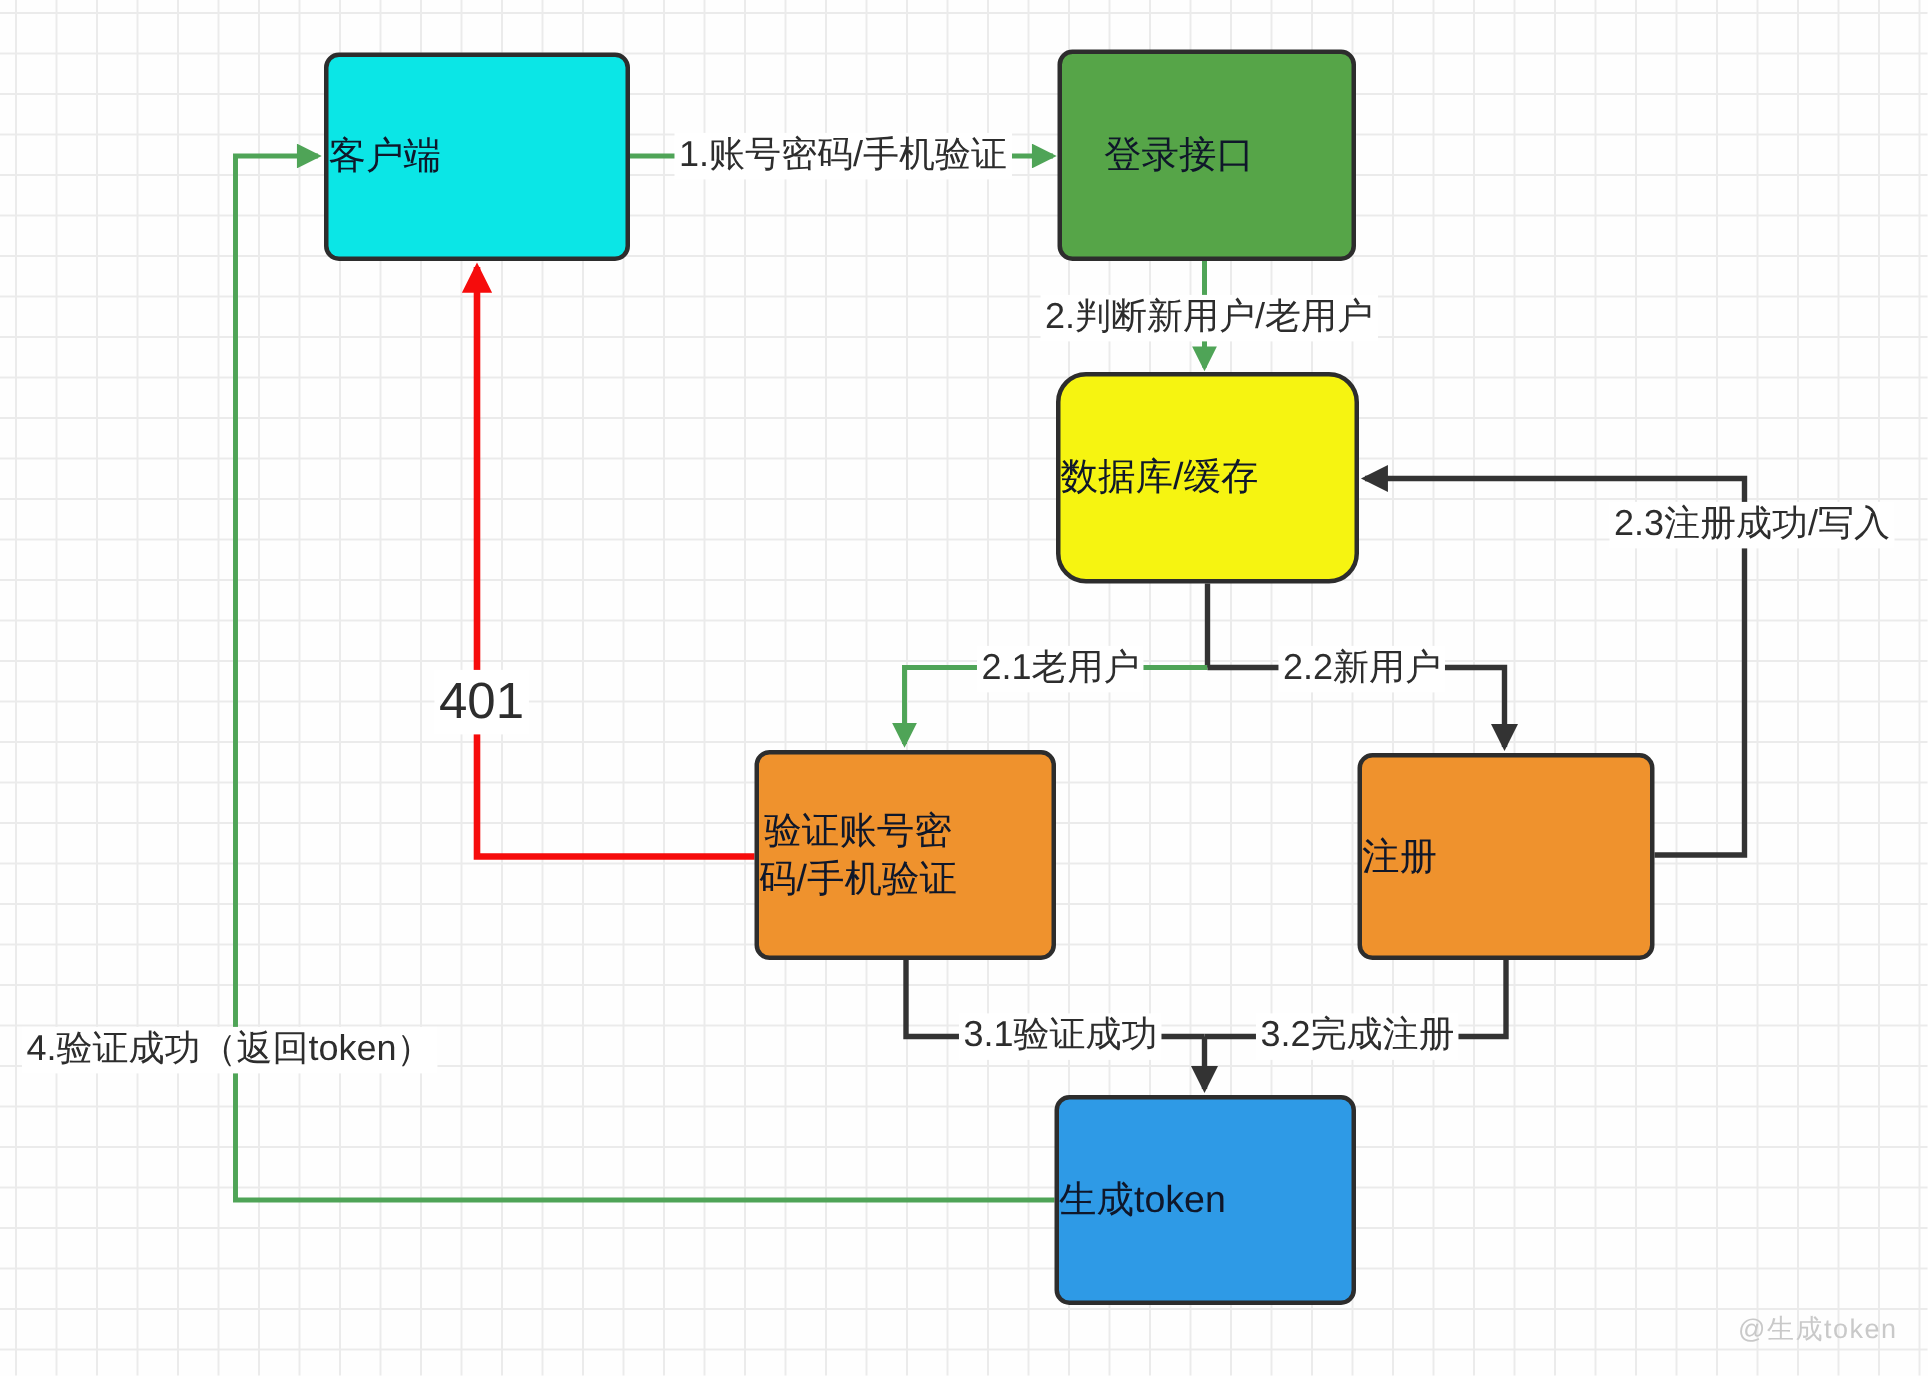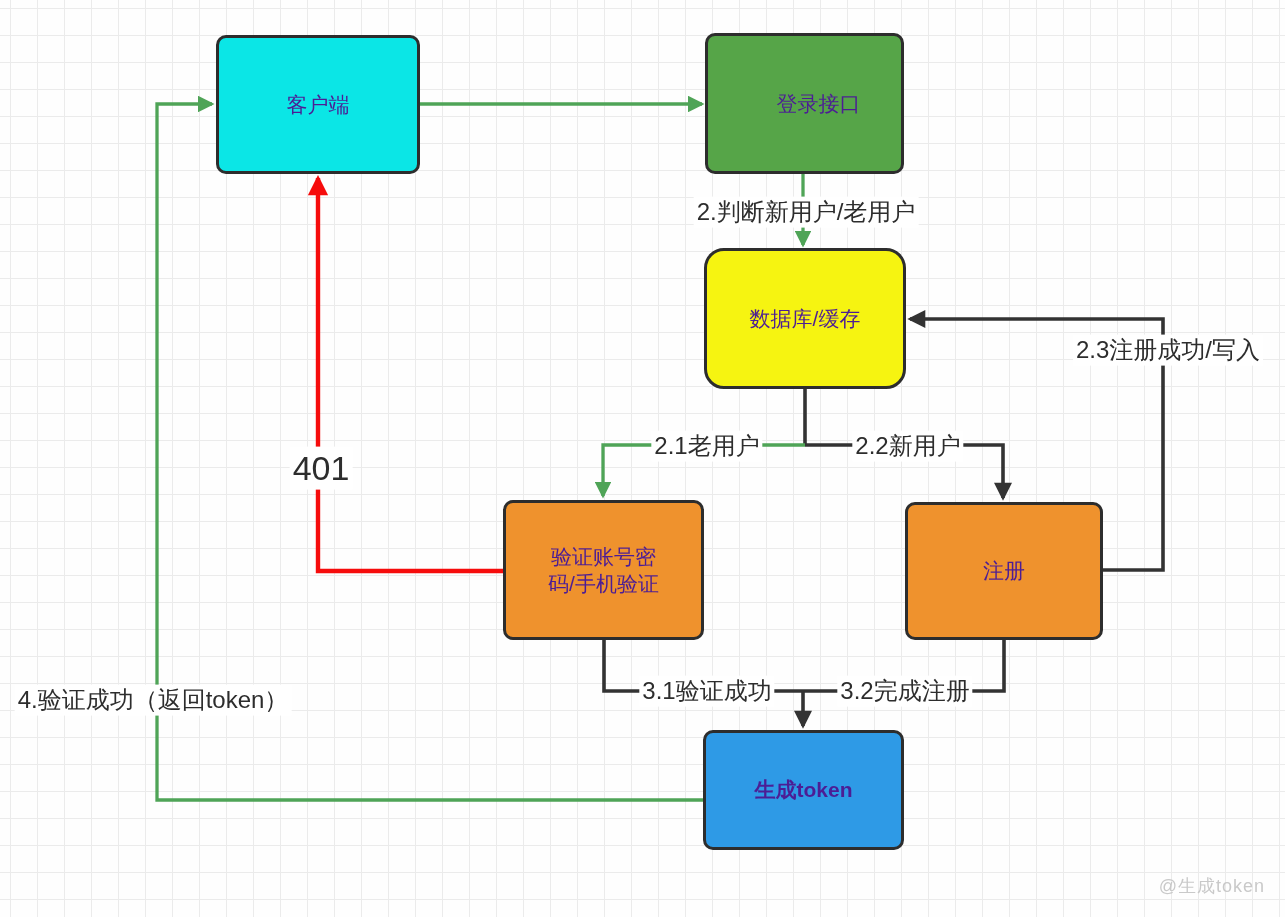--- a/index.html
+++ b/index.html
@@ -30,34 +30,34 @@
   .mg{fill:var(--edge-green);} .mk{fill:var(--edge-black);} .mr{fill:var(--edge-red);}
   .edge-label{
     position:absolute;z-index:2;transform:translate(-50%,-50%);
     background:#fff;color:var(--label-text);
     font-size:24px;line-height:1.2;white-space:nowrap;padding:1px 3px;
   }
   .edge-label.code{font-size:34px;}
   .node{
     position:absolute;z-index:3;box-sizing:border-box;
     border:3px solid var(--node-border);border-radius:10px;
-    display:flex;align-items:center;justify-content:center;text-align:center;
-    color:#4c1d95;font-size:21px;line-height:1.3;white-space:pre-line;
+    display:flex;align-items:center;text-align:center;
+    color:#0f172a;font-size:25px;line-height:1.3;white-space:pre-line;
   }
   .node.cyan{background:var(--node-cyan);}
   .node.green{background:var(--node-green);padding-left:28px;}
   .node.yellow{background:var(--node-yellow);border-radius:20px;}
   .node.orange{background:var(--node-orange);}
   .node.blue{background:var(--node-blue);}
   .n-client{left:216px;top:35px;width:204px;height:139px;}
   .n-login{left:705px;top:33px;width:199px;height:141px;}
   .n-db{left:704px;top:248px;width:202px;height:141px;}
   .n-verify{left:503px;top:500px;width:201px;height:140px;}
   .n-register{left:905px;top:502px;width:198px;height:138px;}
-  .n-token{left:703px;top:730px;width:201px;height:120px;font-weight:bold;}
+  .n-token{left:703px;top:730px;width:201px;height:140px;}
   .watermark{
     position:absolute;z-index:2;right:20px;top:874px;
     color:var(--watermark-text);font-size:18px;letter-spacing:1px;
   }
 </style>
 </head>
 <body>
 
 <div class="canvas">
 
@@ -80,20 +80,21 @@
     <path class="edge green" d="M805 445 H603 V496" marker-end="url(#mG)"></path>
     <path class="edge black" d="M805 445 H1003 V498" marker-end="url(#mK)"></path>
     <path class="edge black" d="M1103 570 H1163 V319 H910" marker-end="url(#mK)"></path>
     <path class="edge black" d="M604 640 V691 H803"></path>
     <path class="edge black" d="M1004 640 V691 H803"></path>
     <path class="edge black" d="M803 691 V726" marker-end="url(#mK)"></path>
     <path class="edge green" d="M703 800 H157 V104 H212" marker-end="url(#mG)"></path>
     <path class="edge red" d="M503 571 H318 V178" marker-end="url(#mR)"></path>
   </svg>
 
+  <div class="edge-label" style="left:562px;top:104px;">1.账号密码/手机验证</div>
   <div class="edge-label" style="left:806px;top:212px;">2.判断新用户/老用户</div>
   <div class="edge-label" style="left:707px;top:446px;">2.1老用户</div>
   <div class="edge-label" style="left:908px;top:446px;">2.2新用户</div>
   <div class="edge-label" style="left:1168px;top:350px;">2.3注册成功/写入</div>
   <div class="edge-label" style="left:707px;top:691px;">3.1验证成功</div>
   <div class="edge-label" style="left:905px;top:691px;">3.2完成注册</div>
   <div class="edge-label" style="left:153px;top:700px;">4.验证成功（返回token）</div>
   <div class="edge-label code" style="left:321px;top:468px;">401</div>
 
   <div class="node cyan n-client">

